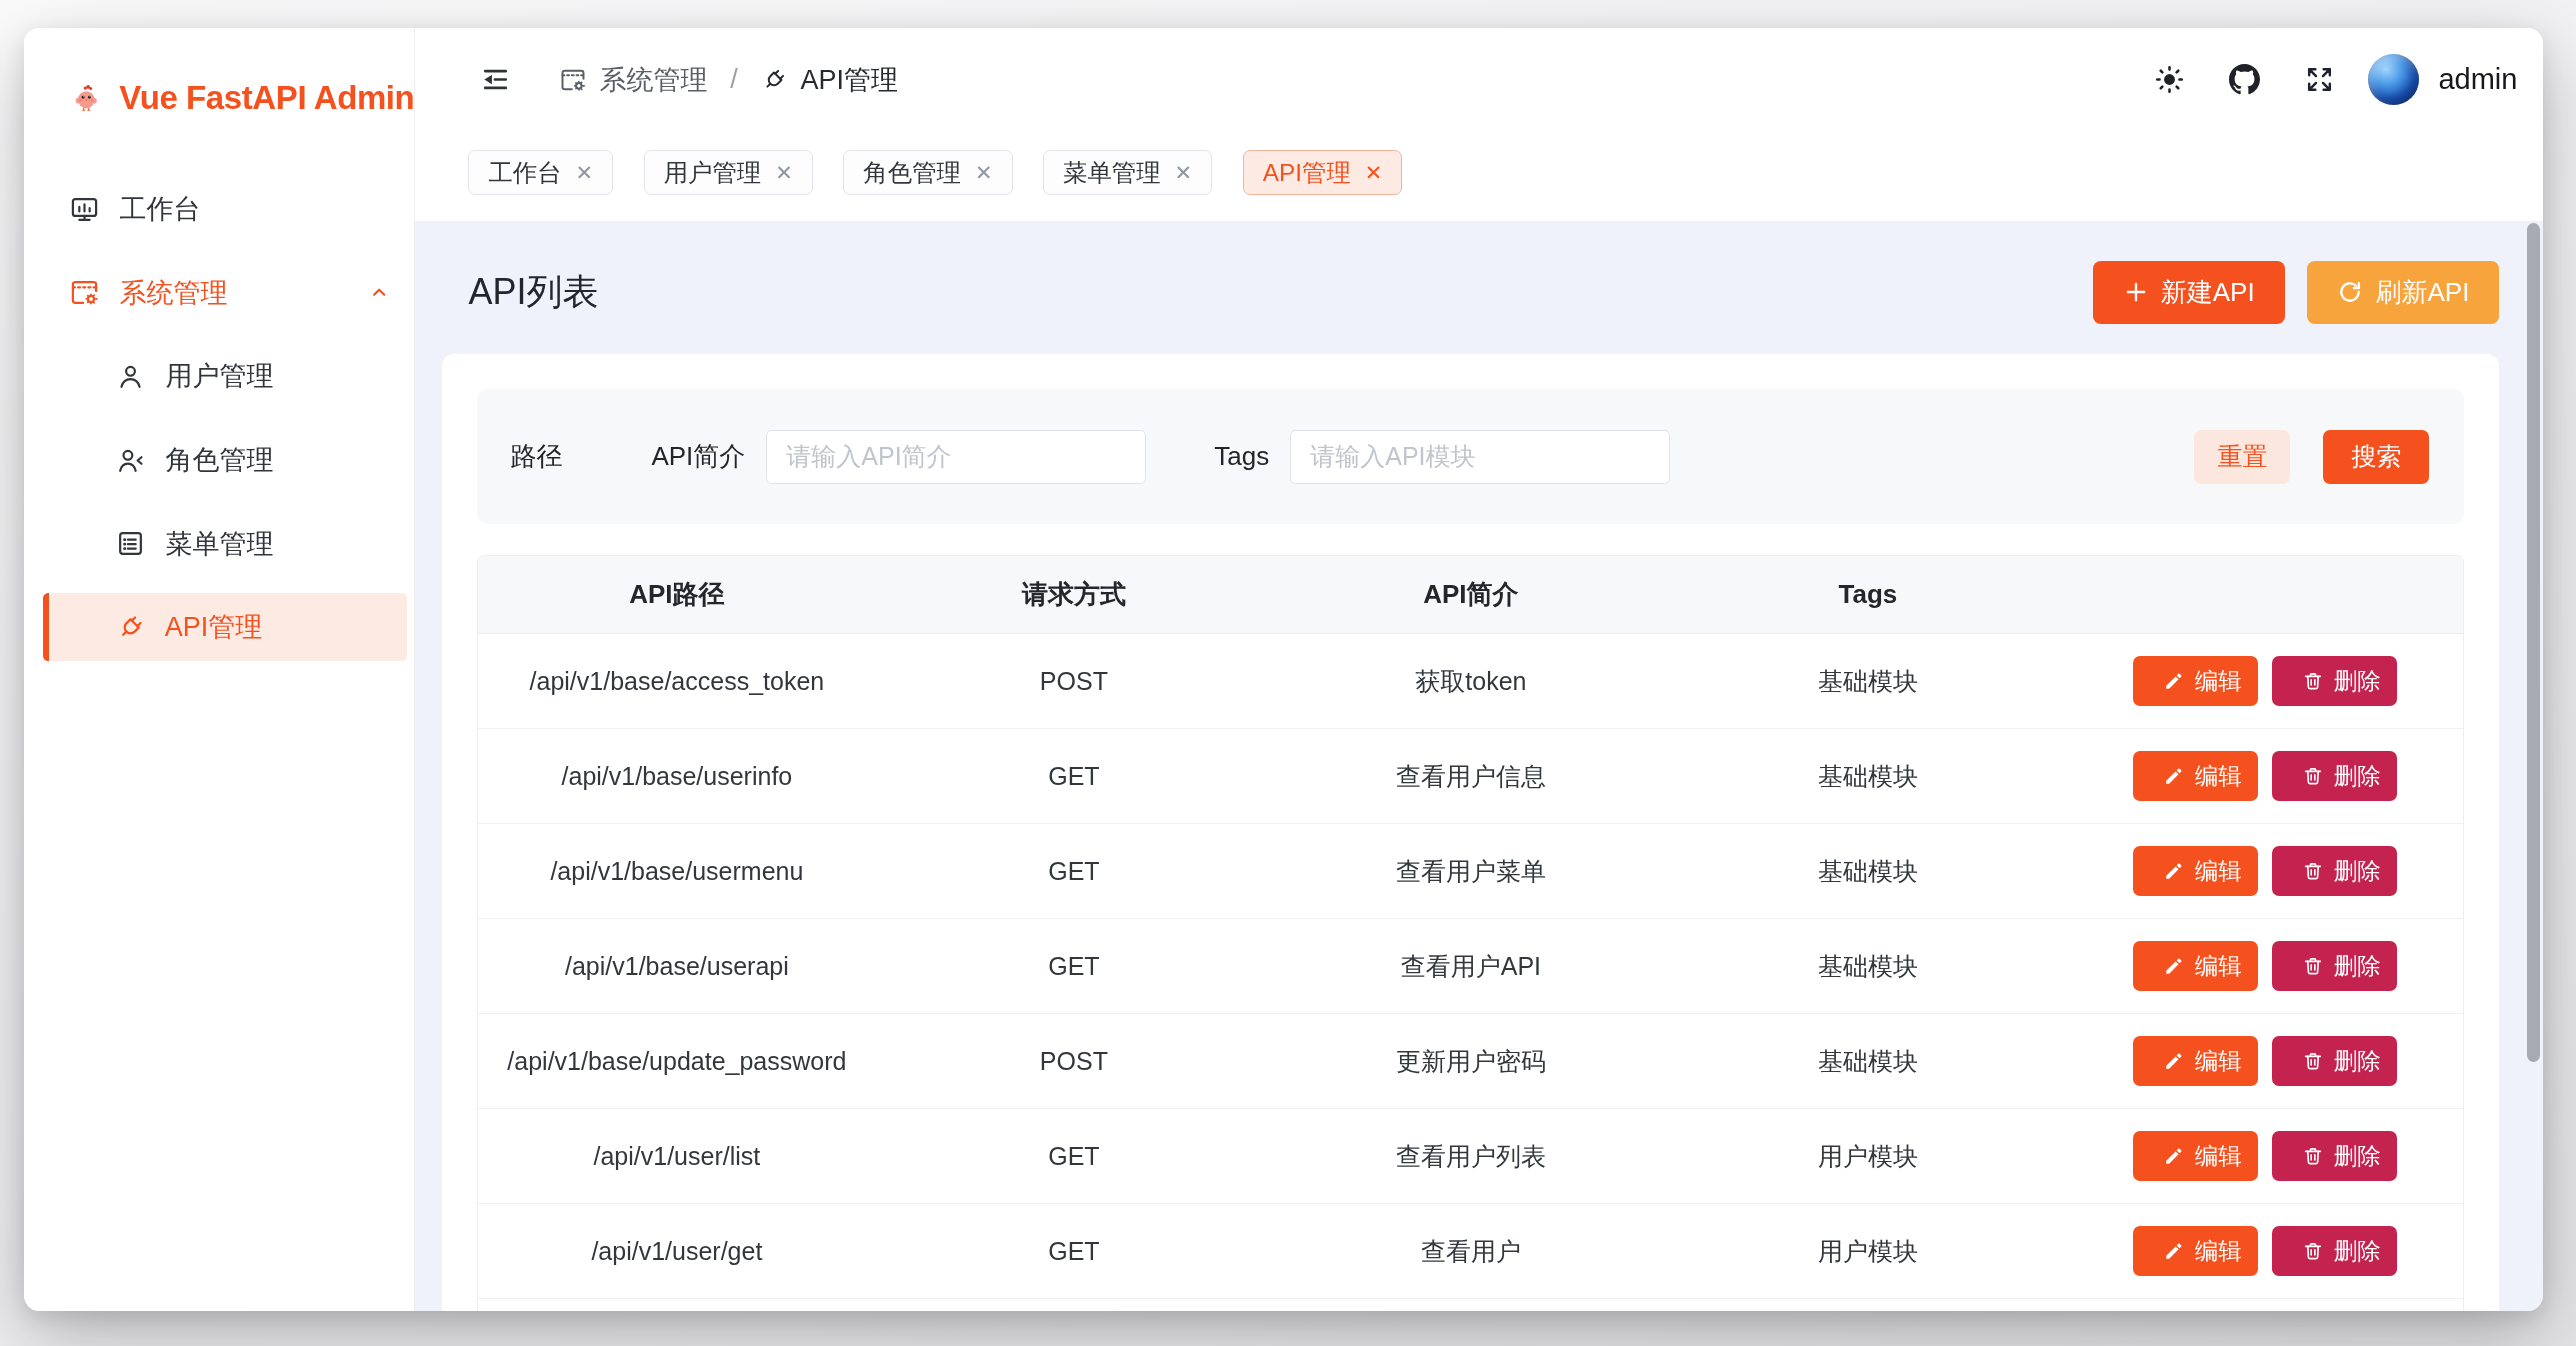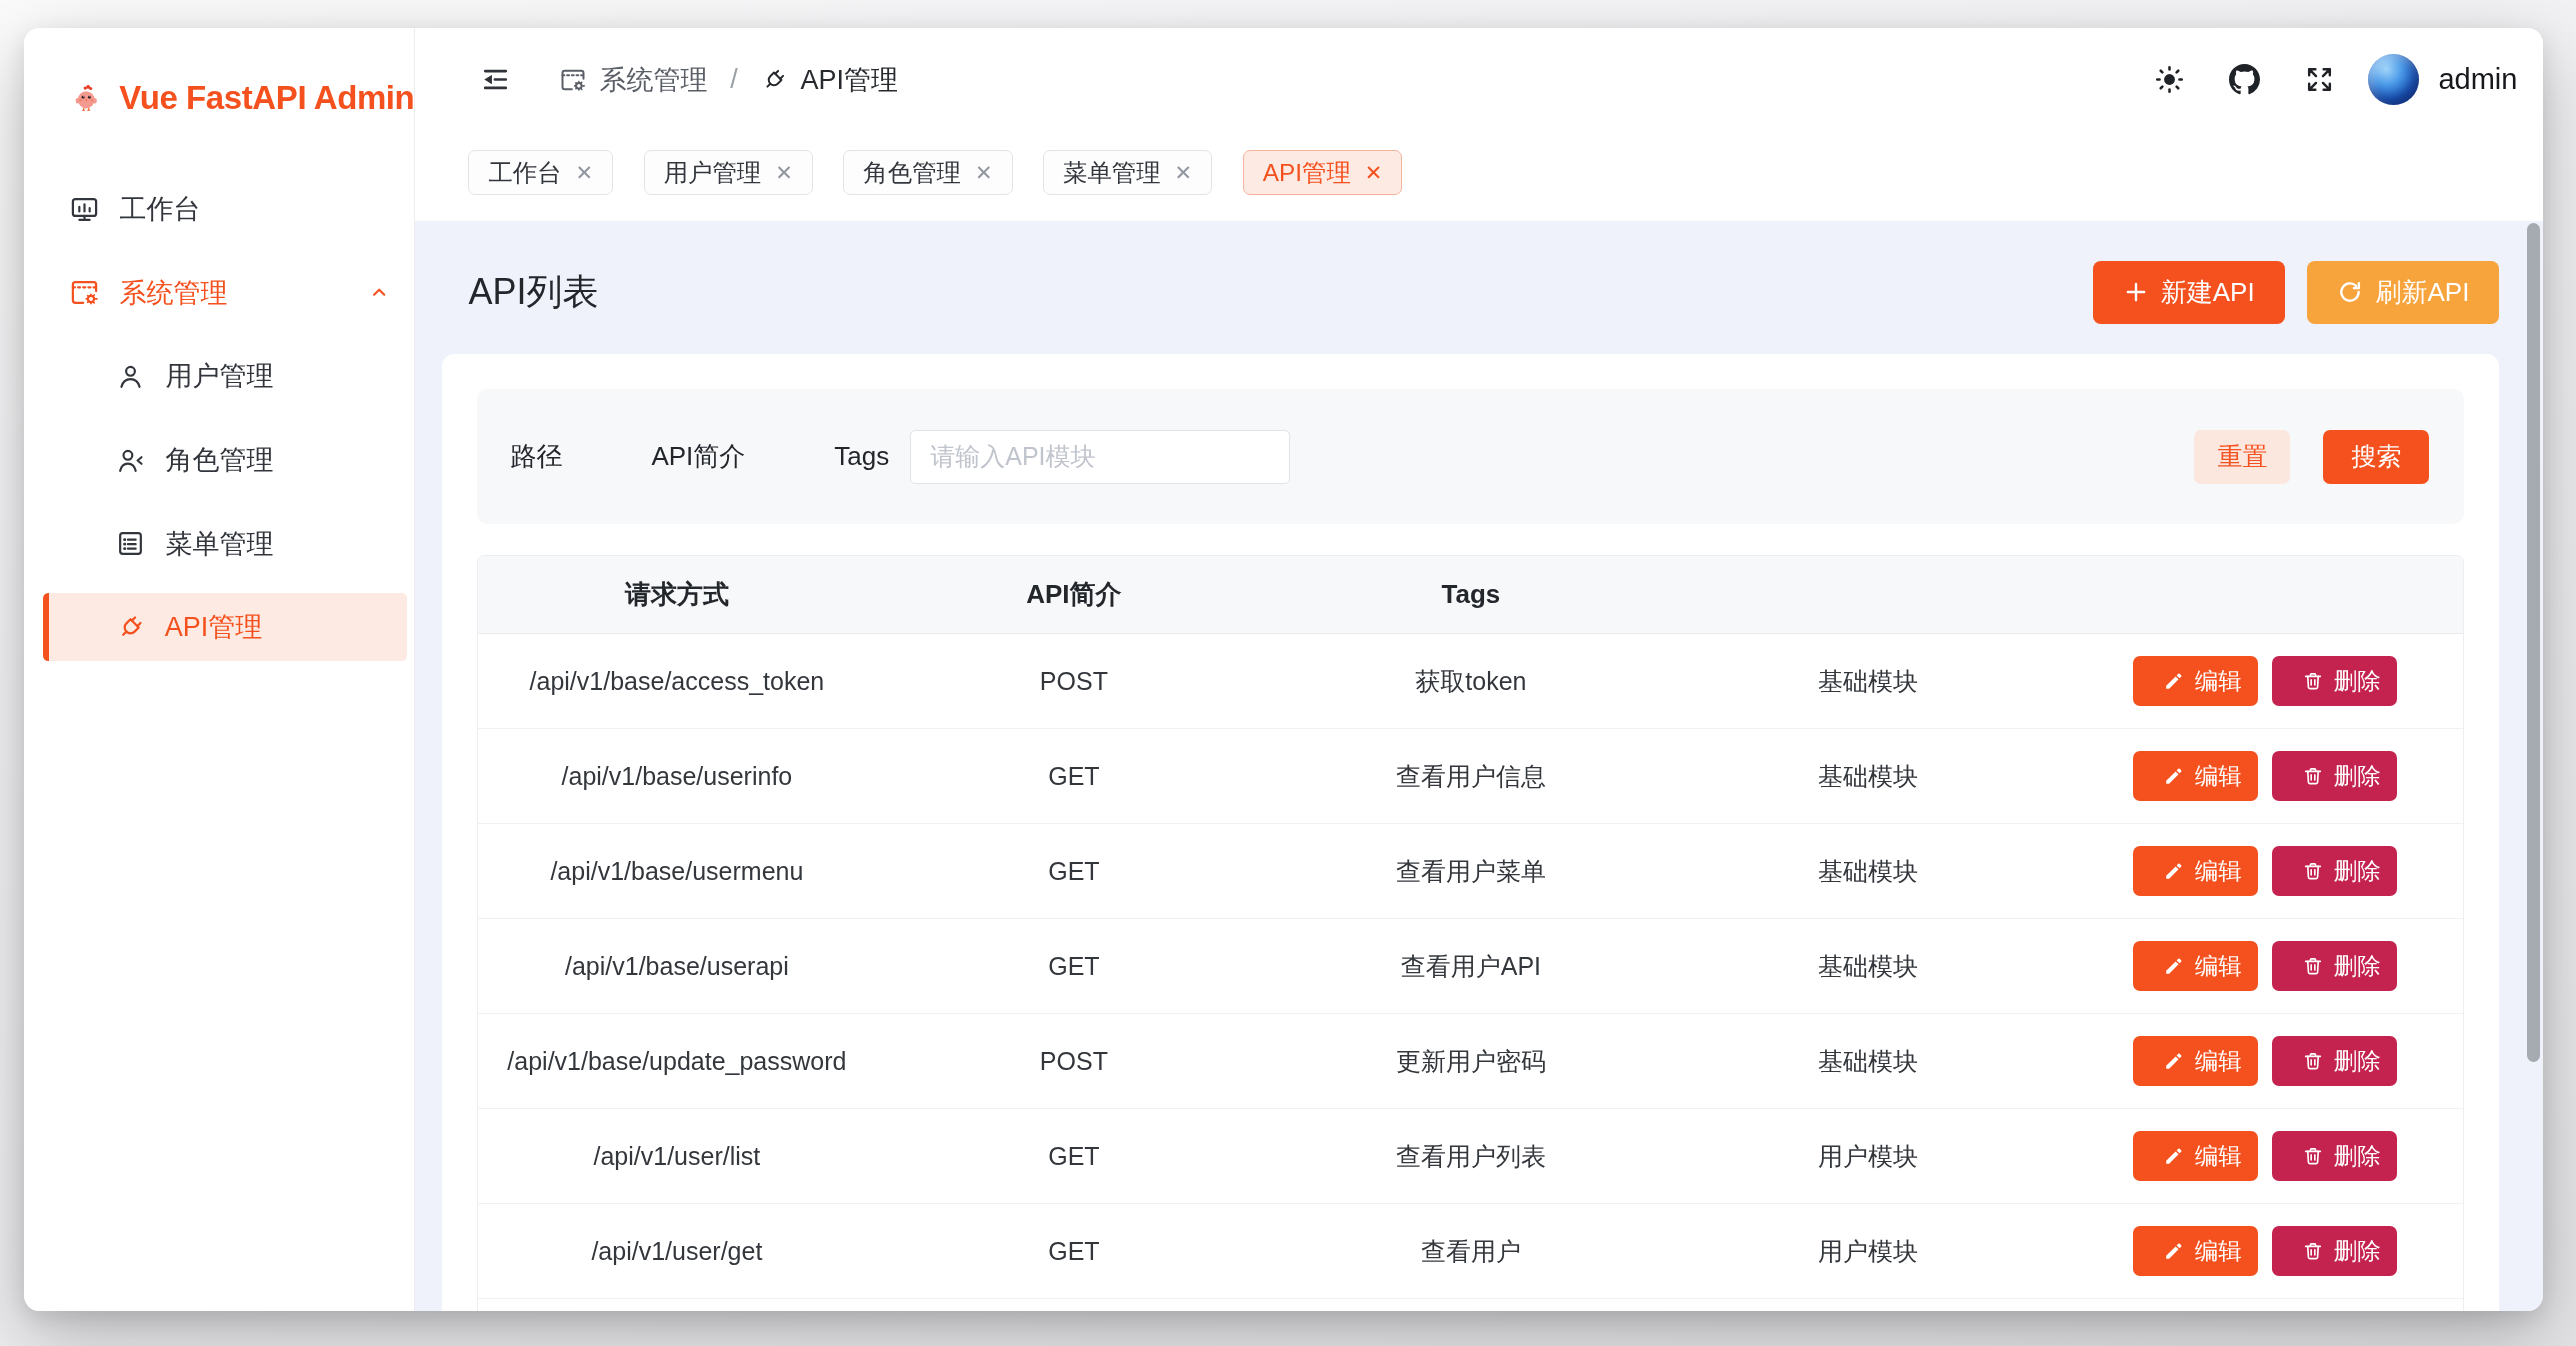--- a/index.html
+++ b/index.html
@@ -339,29 +339,31 @@
           </button>
         </span>
       </div>
 
       <div class="card">
 
         <div class="filterbar">
           <span class="f-label">路径</span>
           <span class="f-gap"></span>
           <span class="f-label">API简介</span>
+          <input class="f-input" placeholder="请输入API简介" style="">
           <span class="f-gap"></span>
           <span class="f-label">Tags</span>
           <input class="f-input" placeholder="请输入API模块" style="">
           <button class="fbtn reset">重置</button>
           <button class="fbtn search">搜索</button>
         </div>
 
         <div class="table">
           <div class="t-head">
+            <span class="cell">API路径</span>
             <span class="cell">请求方式</span>
             <span class="cell">API简介</span>
             <span class="cell">Tags</span>
           </div>
 
           <div class="t-row">
             <span class="cell">/api/v1/base/access_token</span>
             <span class="cell">POST</span>
             <span class="cell">获取token</span>
             <span class="cell">基础模块</span>

